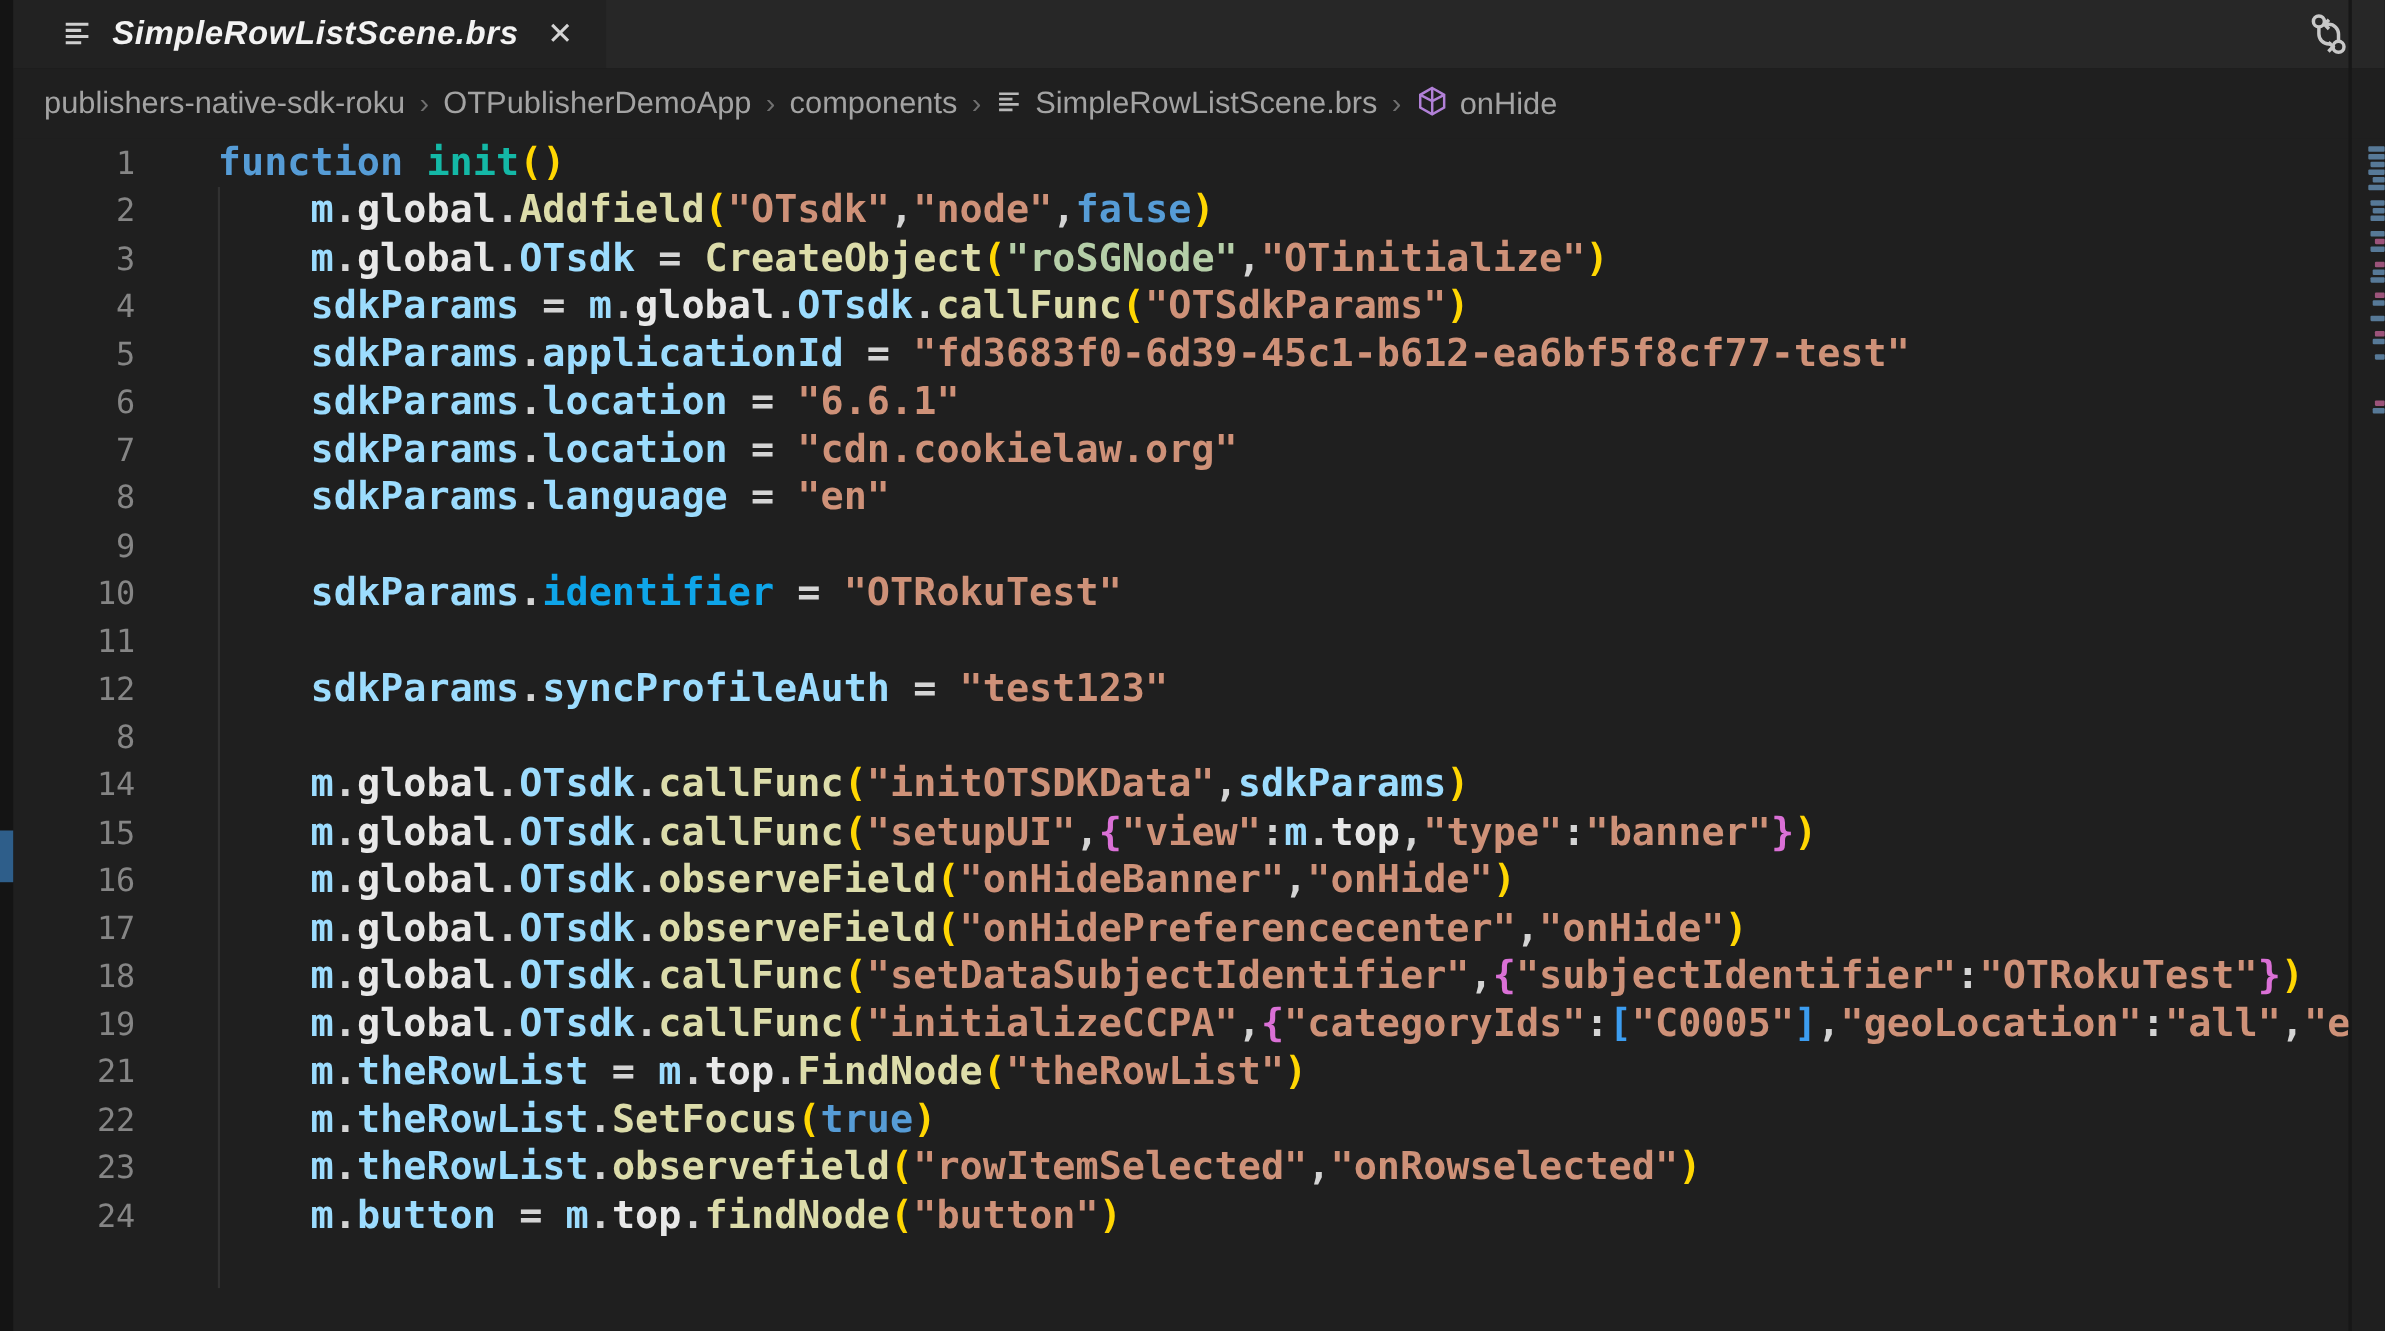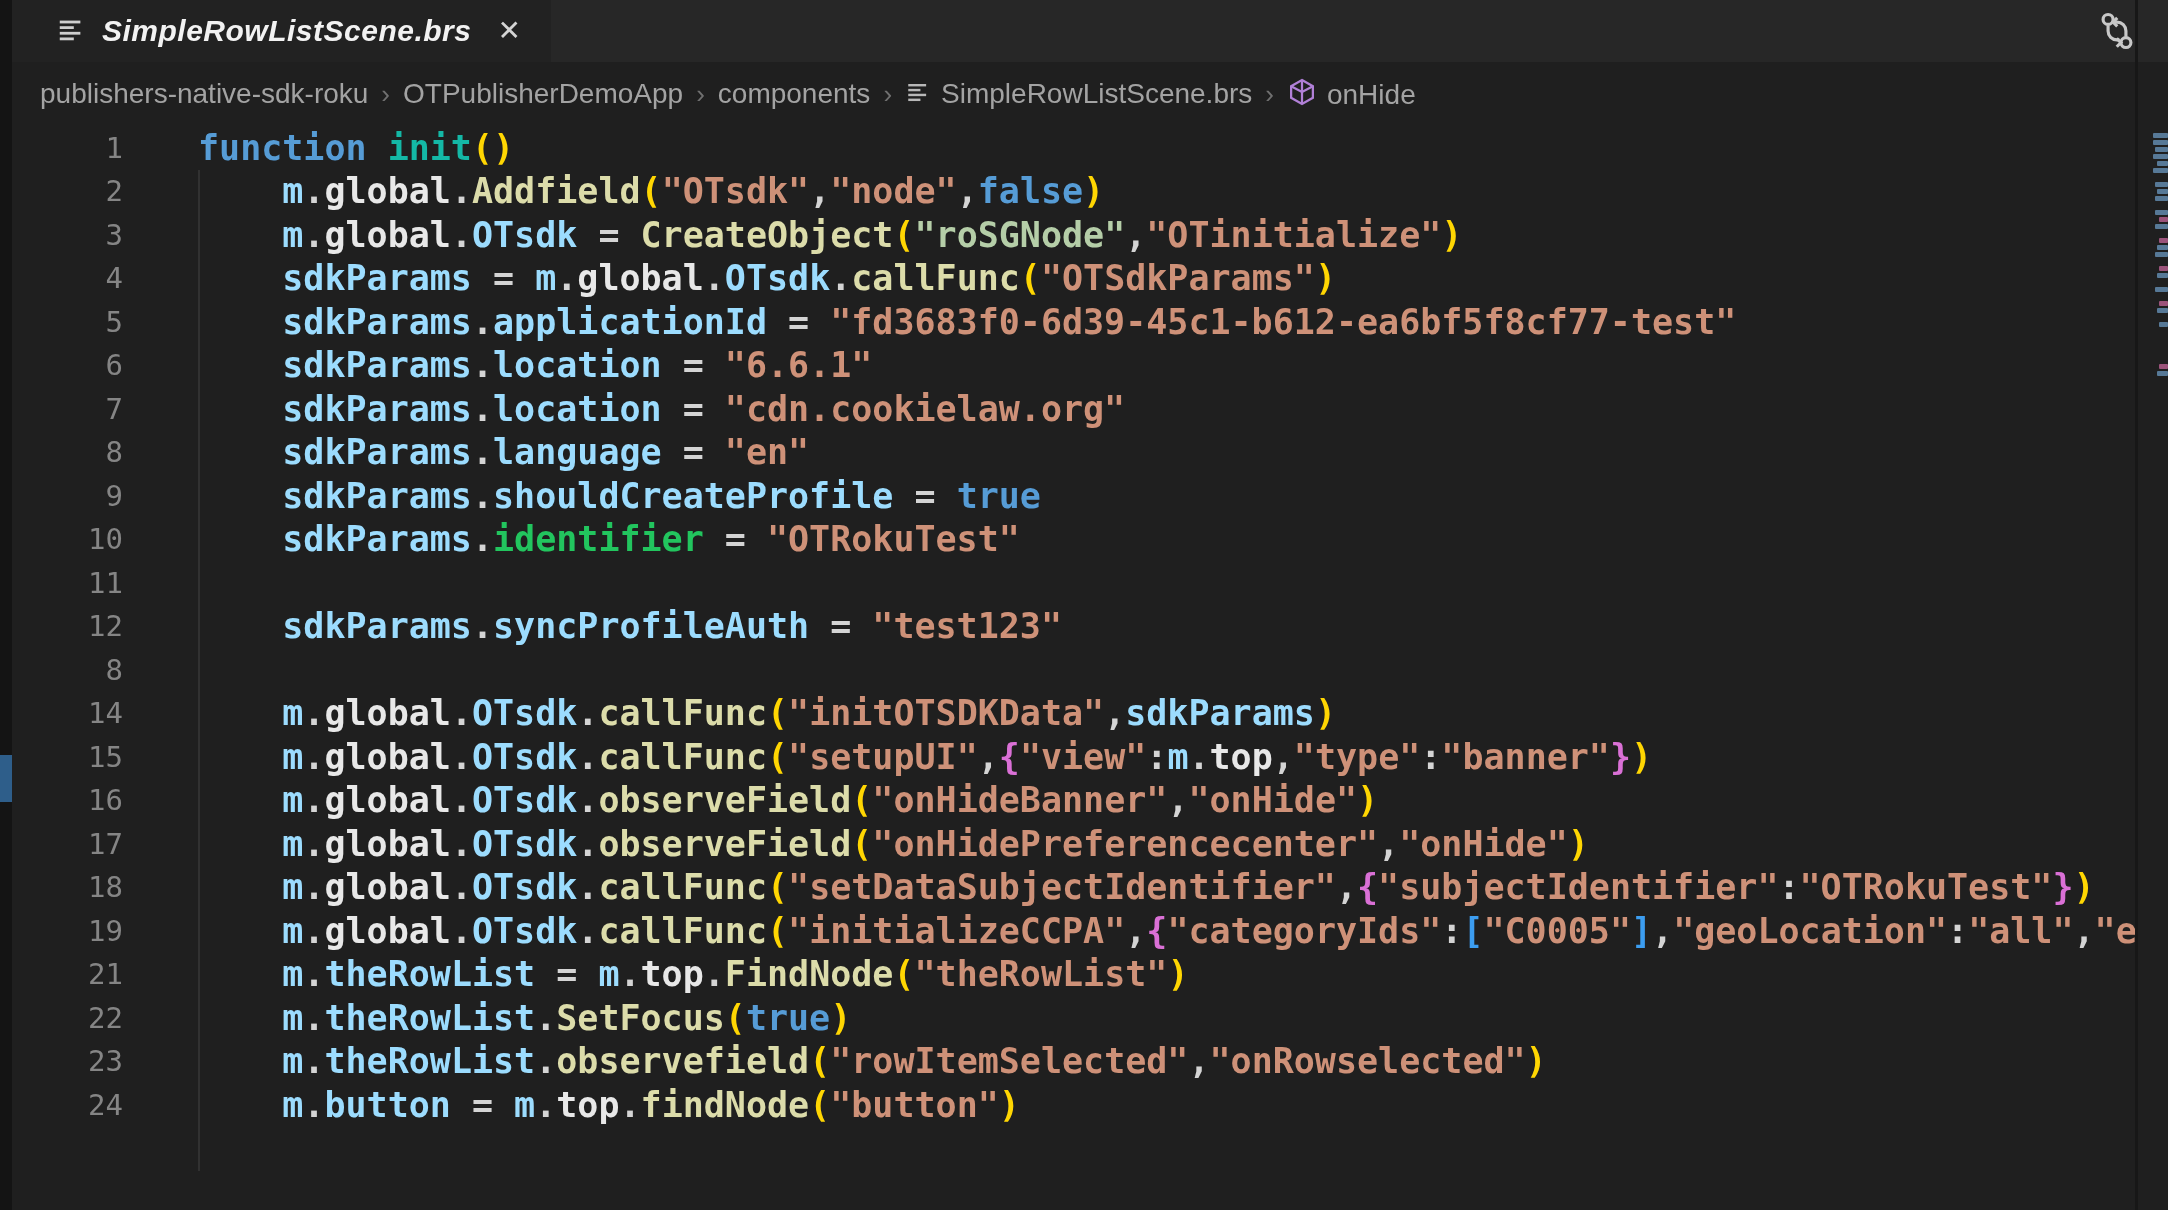--- a/index.html
+++ b/index.html
@@ -146,25 +146,24 @@
         <div class="line">
           <span class="ln">7</span>
           <span class="lc"><span style="color: rgb(212, 212, 212);">    </span><span style="color: rgb(156, 220, 254);">sdkParams</span><span style="color: rgb(212, 212, 212);">.</span><span style="color: rgb(156, 220, 254);">location</span><span style="color: rgb(212, 212, 212);"> = </span><span style="color: rgb(206, 145, 120);">"cdn.cookielaw.org"</span></span>
         </div>
         <div class="line">
           <span class="ln">8</span>
           <span class="lc"><span style="color: rgb(212, 212, 212);">    </span><span style="color: rgb(156, 220, 254);">sdkParams</span><span style="color: rgb(212, 212, 212);">.</span><span style="color: rgb(156, 220, 254);">language</span><span style="color: rgb(212, 212, 212);"> = </span><span style="color: rgb(206, 145, 120);">"en"</span></span>
         </div>
         <div class="line">
           <span class="ln">9</span>
-          <span class="lc"><span style="color: rgb(212, 212, 212);">    </span><span style="color: rgb(156, 220, 254);">sdkParams</span><span style="color: rgb(212, 212, 212);">.</span><span style="color: rgb(156, 220, 254);">shouldCreateProfile</span><span style="color: rgb(212, 212, 212);"> = </span><span style="color: rgb(86, 156, 214);">true</span></span>
         </div>
         <div class="line">
           <span class="ln">10</span>
-          <span class="lc"><span style="color: rgb(212, 212, 212);">    </span><span style="color: rgb(156, 220, 254);">sdkParams</span><span style="color: rgb(212, 212, 212);">.</span><span style="color: #22c55e;">identifier</span><span style="color: rgb(212, 212, 212);"> = </span><span style="color: rgb(206, 145, 120);">"OTRokuTest"</span></span>
+          <span class="lc"><span style="color: rgb(212, 212, 212);">    </span><span style="color: rgb(156, 220, 254);">sdkParams</span><span style="color: rgb(212, 212, 212);">.</span><span style="color: #0ea5e9;">identifier</span><span style="color: rgb(212, 212, 212);"> = </span><span style="color: rgb(206, 145, 120);">"OTRokuTest"</span></span>
         </div>
         <div class="line">
           <span class="ln">11</span>
         </div>
         <div class="line">
           <span class="ln">12</span>
           <span class="lc"><span style="color: rgb(212, 212, 212);">    </span><span style="color: rgb(156, 220, 254);">sdkParams</span><span style="color: rgb(212, 212, 212);">.</span><span style="color: rgb(156, 220, 254);">syncProfileAuth</span><span style="color: rgb(212, 212, 212);"> = </span><span style="color: rgb(206, 145, 120);">"test123"</span></span>
         </div>
         <div class="line">
           <span class="ln">8</span>

